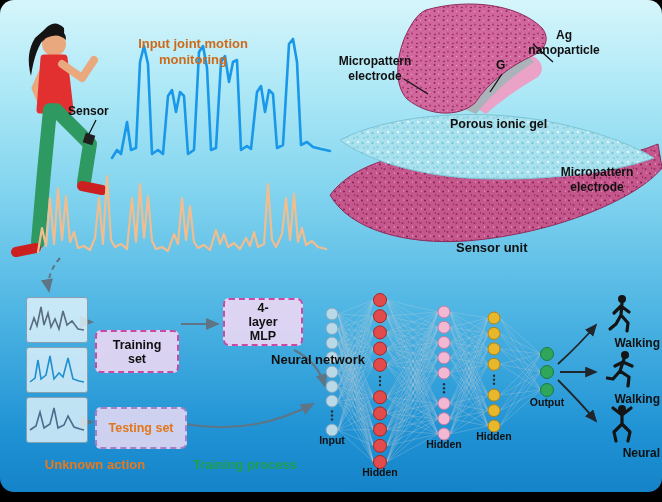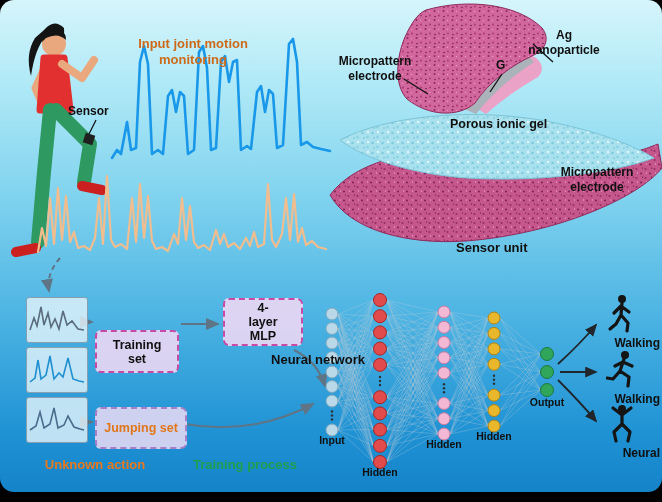--- a/index.html
+++ b/index.html
@@ -436,21 +436,21 @@
   </div>
   <div class="thumb t3">
     <svg viewBox="0 0 60 44" width="60" height="44">
       <polyline points="3,32 9,28 13,14 17,30 23,26 27,10 31,30 37,27 41,18 47,29 53,31 57,32" fill="none" stroke="#4a6c8c" stroke-width="1.6"></polyline>
     </svg>
   </div>
 
   <div class="box train-box">Training set</div>
   <div class="box mlp-box">4-layer MLP</div>
   <div class="lbl nn-lbl">Neural network</div>
-  <div class="box test-box">Jumping set</div>
+  <div class="box test-box">Testing set</div>
 
   <div class="lbl trainproc">Training process</div>
   <div class="lbl unknown">Unknown action</div>
   <div class="lbl motion">Motion recognition</div>
 
   <svg class="res-icon ri1" viewBox="0 0 32 40">
     <circle cx="16" cy="5" r="4" fill="#141414"></circle>
     <path d="M16,9 L15,21 M15,12 L8,19 M15,12 L23,18 M15,21 L22,29 L21,37 M15,21 L10,30 L4,35" stroke="#141414" stroke-width="3.2" fill="none" stroke-linecap="round" stroke-linejoin="round"></path>
   </svg>
   <div class="res-lbl rl1">Walking</div>

